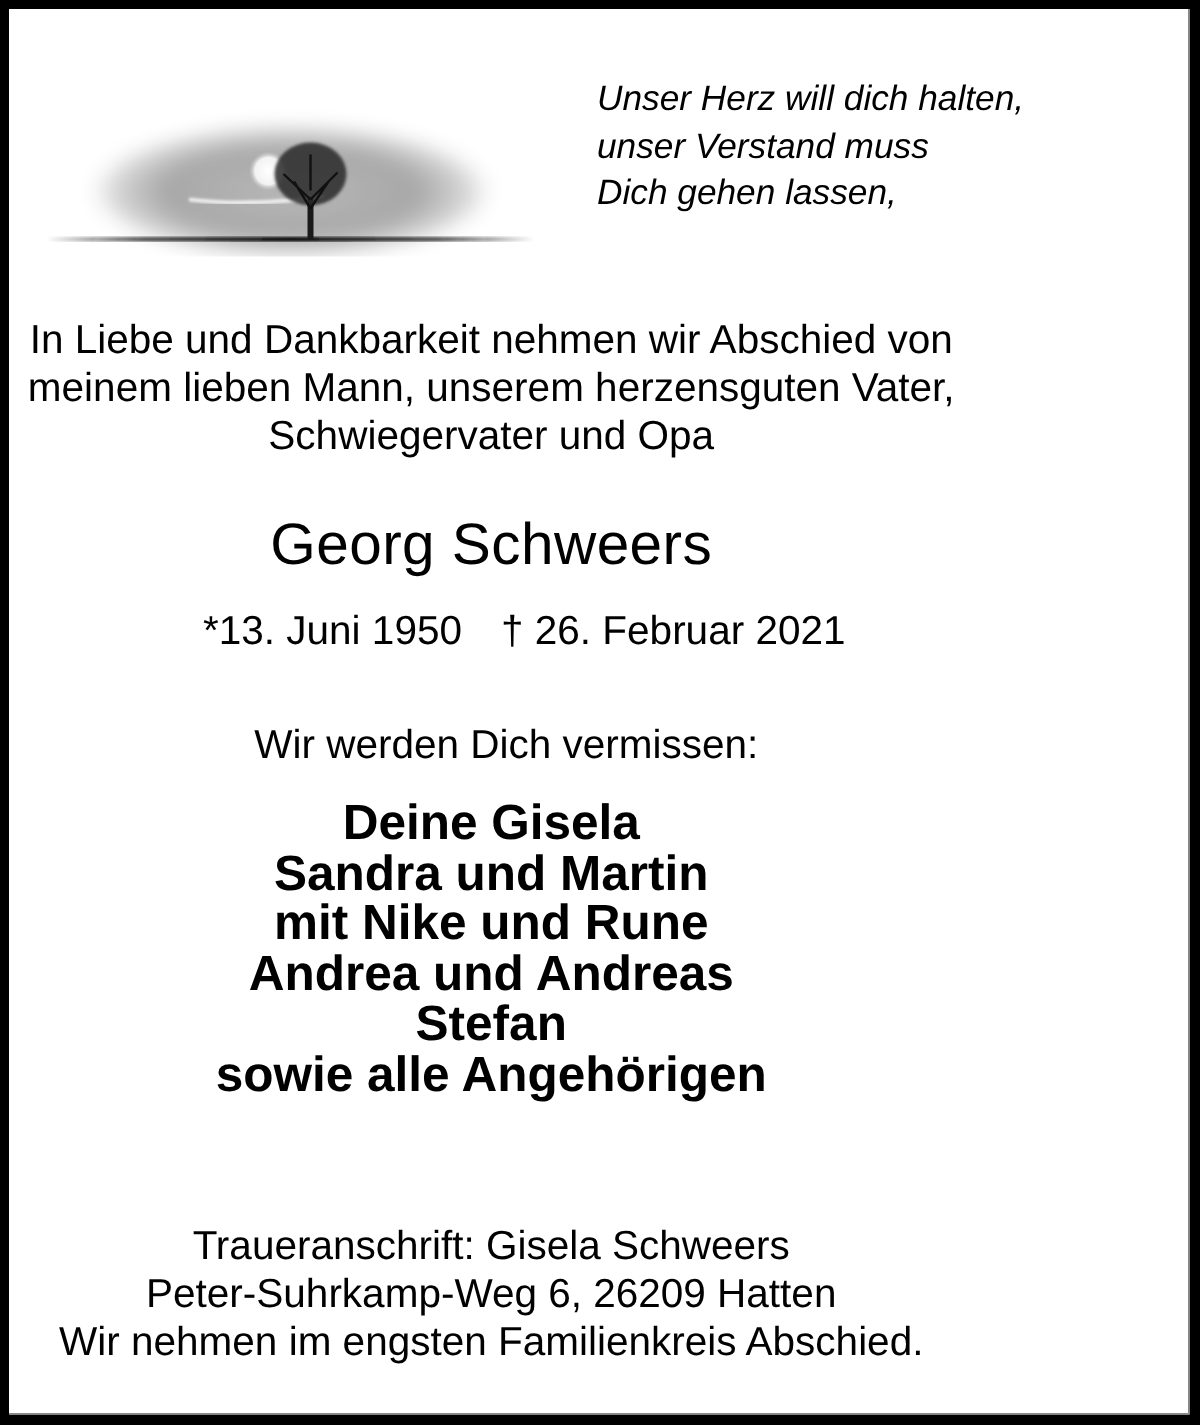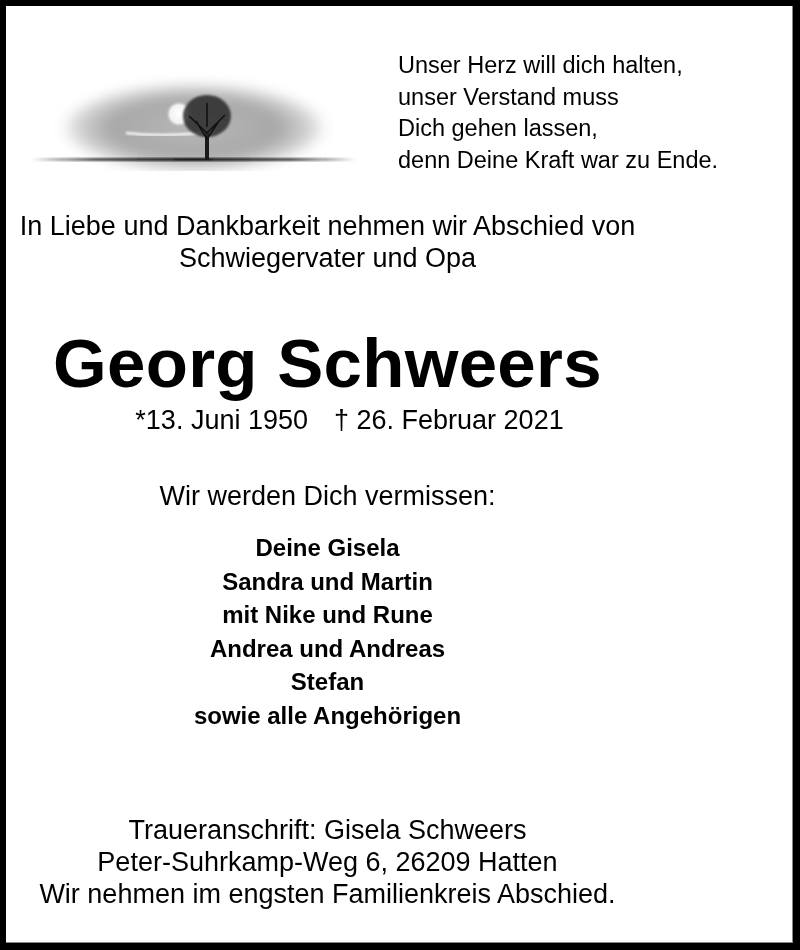--- a/index.html
+++ b/index.html
@@ -31,59 +31,61 @@
       position: absolute;
       left: 20px;
       top: 55px;
       width: 335px;
       height: 110px;
     }
     .poem {
       position: absolute;
       left: 392px;
       top: 44px;
+      font-style: italic;
       font-size: 23.5px;
       line-height: 31.5px;
       white-space: nowrap;
     }
     .poem div { margin: 0; }
     .centered {
       position: absolute;
       left: 0;
       width: 643px;
       text-align: center;
       white-space: nowrap;
     }
     .intro {
       top: 204px;
       font-size: 27px;
       line-height: 32px;
     }
     .deceased-name {
       top: 326px;
-      font-size: 69px;
+      font-size: 39px;
       line-height: 64px;
-      font-weight: bold;
+      font-weight: normal;
       letter-spacing: 0.3px;
     }
     .dates {
       top: 398px;
       font-size: 27px;
       line-height: 32px;
       padding-left: 22px;
     }
     .dates .sep { display: inline-block; width: 26px; }
     .miss {
       top: 474px;
       font-size: 27px;
       line-height: 32px;
+      padding-left: 10px;
     }
     .mourners {
       top: 525px;
-      font-size: 24px;
+      font-size: 33px;
       line-height: 33.5px;
       font-weight: bold;
     }
     .address {
       top: 784px;
       font-size: 27px;
       line-height: 32px;
       margin-top: 24px;
     }
     .closing {
@@ -133,25 +135,25 @@
       <rect x="179" y="70" width="4" height="29"></rect>
       <ellipse cx="181" cy="55" rx="24" ry="21" fill="#2a2a2a" opacity="0.85" filter="url(#blur1)"></ellipse>
       <path d="M181 78 L170 60 M181 78 L193 60 M181 72 L163 55 M181 72 L199 54 M181 66 L181 42" stroke="#111" stroke-width="1.6" fill="none"></path>
     </g>
   </svg>
 
   <div class="poem">
     <div>Unser Herz will dich halten,</div>
     <div>unser Verstand muss</div>
     <div>Dich gehen lassen,</div>
-    <div>denn Deine Kraft war zu Ende.</div>
   </div>
 
   <div class="centered intro">
     <div>In Liebe und Dankbarkeit nehmen wir Abschied von</div>
+    <div>meinem lieben Mann, unserem herzensguten Vater,</div>
     <div>Schwiegervater und Opa</div>
   </div>
 
   <div class="centered deceased-name">Georg Schweers</div>
 
   <div class="centered dates">
     <span>*</span><span>13. Juni 1950</span><span class="sep"></span><span>†</span> <span>26. Februar 2021</span>
   </div>
 
   <div class="centered miss">Wir werden Dich vermissen:</div>

